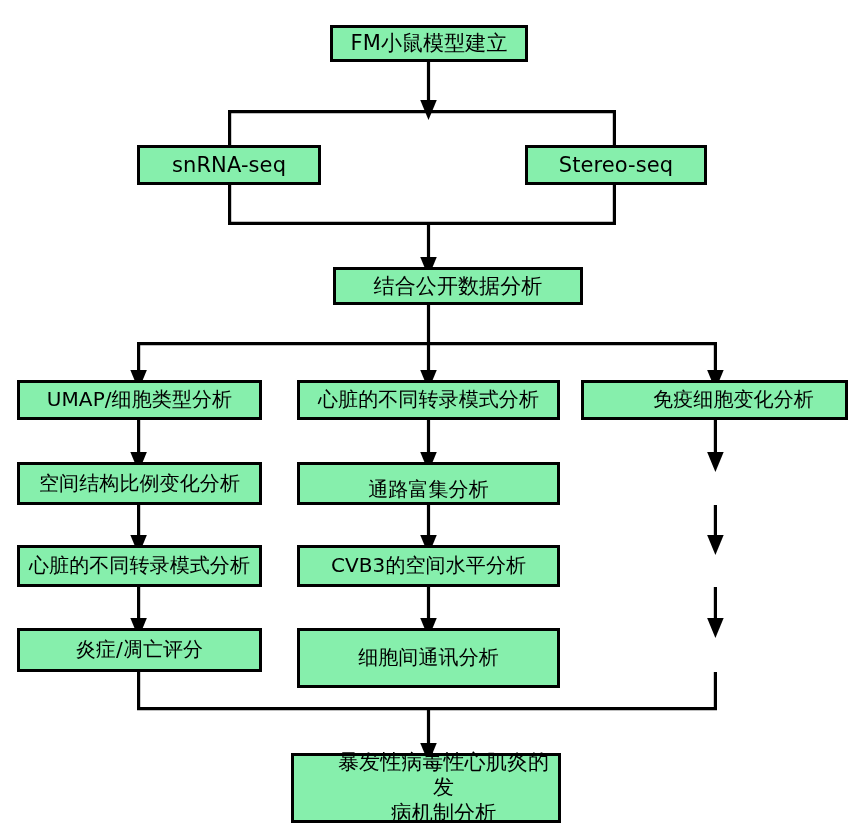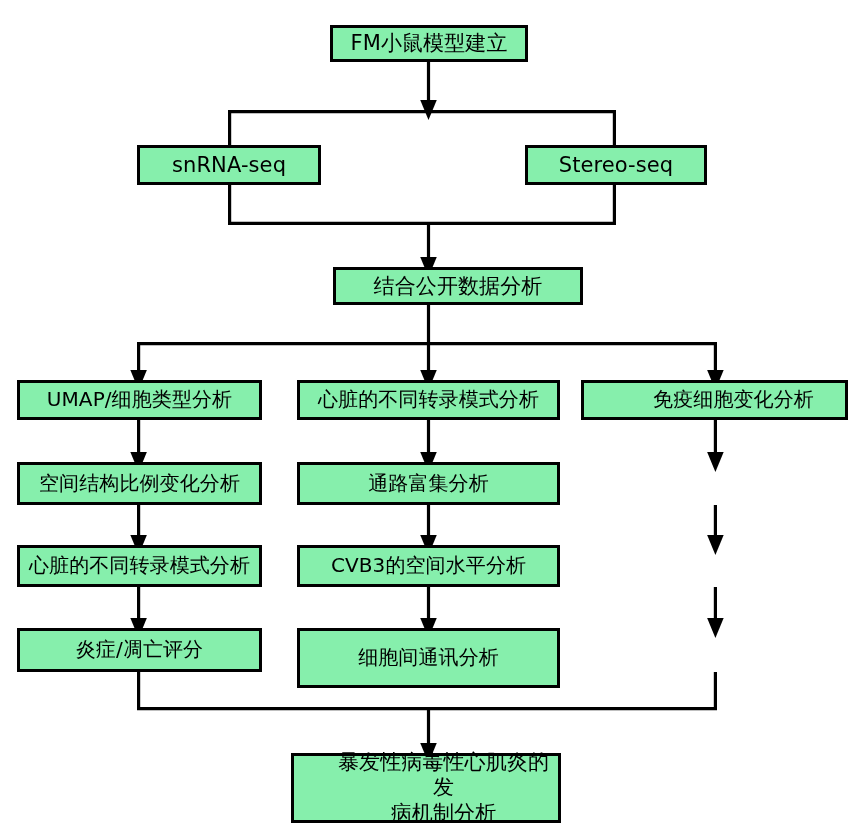--- a/index.html
+++ b/index.html
@@ -121,21 +121,21 @@
   <div class="node small" style="left:17px; top:545px; width:245px; height:42px;">
     <span class="label">心脏的不同转录模式分析</span>
   </div>
   <div class="node small" style="left:17px; top:628px; width:245px; height:44px;">
     <span class="label">炎症/凋亡评分</span>
   </div>
 
   <div class="node small" style="left:297px; top:380px; width:263px; height:40px;">
     <span class="label">心脏的不同转录模式分析</span>
   </div>
-  <div class="node small" style="left:297px; top:462px; width:263px; height:43px;">
+  <div class="node small" style="left:297px; top:462px; width:263px; height:43px;align-items:flex-end;">
     <span class="label">通路富集分析</span>
   </div>
   <div class="node small" style="left:297px; top:545px; width:263px; height:42px;">
     <span class="label">CVB3的空间水平分析</span>
   </div>
   <div class="node small" style="left:297px; top:628px; width:263px; height:60px;">
     <span class="label">细胞间通讯分析</span>
   </div>
 
   <div class="node small" style="left:581px; top:380px; width:267px; height:40px;padding-left:44px;">

